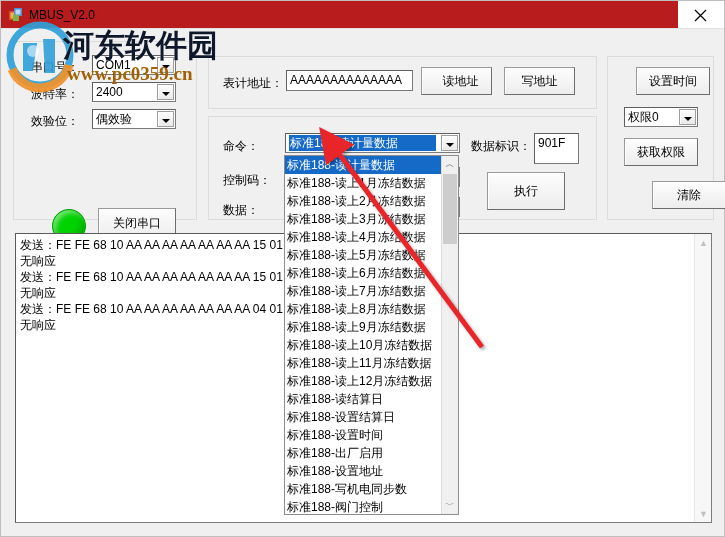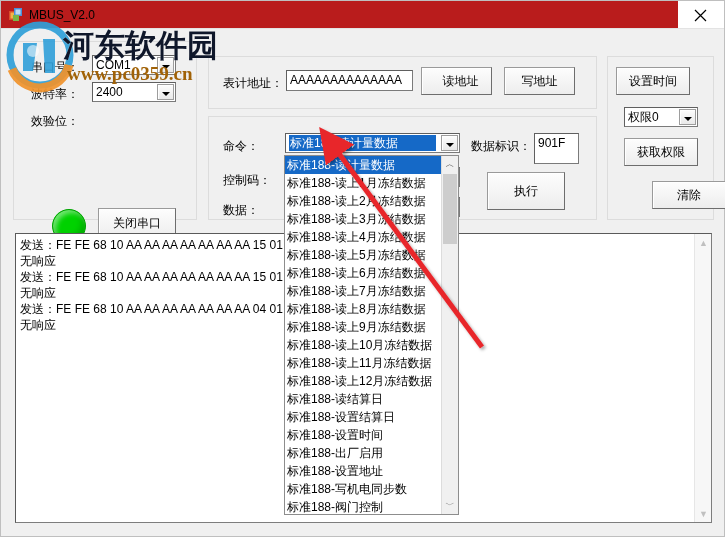--- a/index.html
+++ b/index.html
@@ -211,20 +211,26 @@
 
     <span class="lbl" style="left:17px;top:44px;">波特率：</span>
     <div class="combo" style="left:78px;top:40px;width:84px;height:20px;">
       <span class="ctext">2400</span>
       <span class="cbtn">
           <i></i>
         </span>
     </div>
 
     <span class="lbl" style="left:17px;top:71px;">效验位：</span>
+    <div class="combo" style="left:78px;top:67px;width:84px;height:20px;">
+      <span class="ctext">偶效验</span>
+      <span class="cbtn">
+          <i></i>
+        </span>
+    </div>
 
     <div id="led"></div>
     <div class="btn" style="left:84px;top:166px;width:78px;height:31px;">关闭串口</div>
   </div>
 
   <div class="panel" id="grp-addr">
     <span class="lbl" style="left:14px;top:18px;">表计地址：</span>
     <div class="tbox" style="left:77px;top:13px;width:127px;height:21px;">AAAAAAAAAAAAAA</div>
     <div class="btn" style="left:212px;top:10px;width:71px;height:28px;padding-left:8px;">读地址</div>
     <div class="btn" style="left:295px;top:10px;width:71px;height:28px;">写地址</div>
@@ -242,21 +248,21 @@
     <div class="tbox" style="left:76px;top:50px;width:175px;height:20px;"></div>
     <span class="lbl" style="left:14px;top:85px;">数据：</span>
     <div class="tbox" style="left:76px;top:80px;width:175px;height:20px;"></div>
 
     <span class="lbl" style="left:262px;top:21px;">数据标识：</span>
     <div class="tbox" style="left:325px;top:16px;width:45px;height:31px;">901F</div>
     <div class="btn" style="left:278px;top:55px;width:78px;height:38px;">执行</div>
   </div>
 
   <div class="panel" id="grp-right">
-    <div class="btn" style="left:8px;top:10px;width:74px;height:28px;">设置时间</div>
+    <div class="btn" style="left:28px;top:10px;width:74px;height:28px;">设置时间</div>
     <div class="combo" style="left:16px;top:50px;width:74px;height:20px;">
       <span class="ctext">权限0</span>
       <span class="cbtn">
           <i></i>
         </span>
     </div>
     <div class="btn" style="left:16px;top:81px;width:74px;height:28px;">获取权限</div>
     <div class="btn" style="left:16px;top:124px;width:74px;height:28px;margin-left:28px;">清除</div>
   </div>
 

